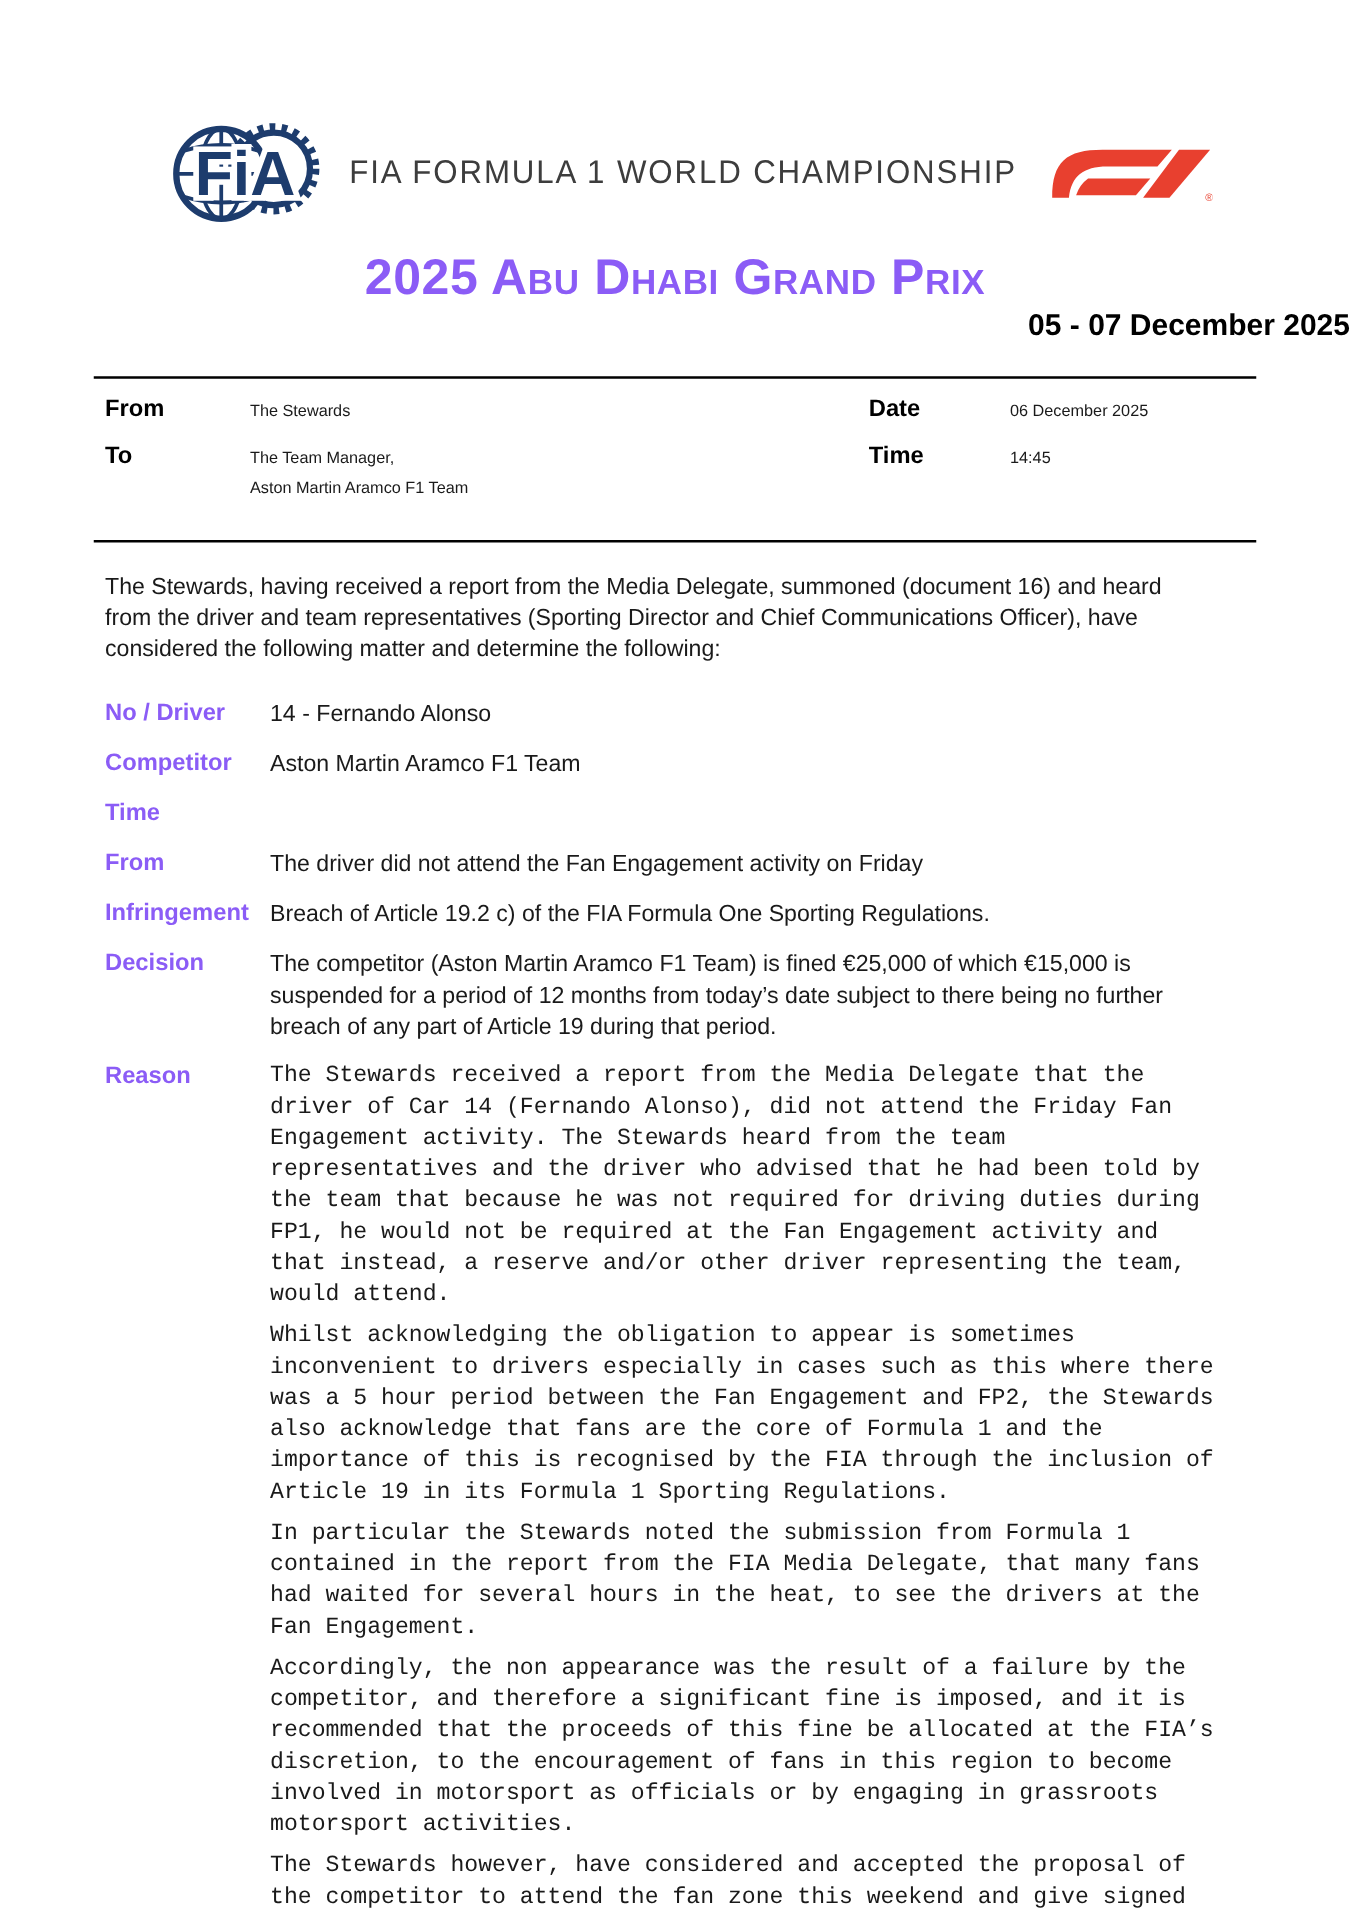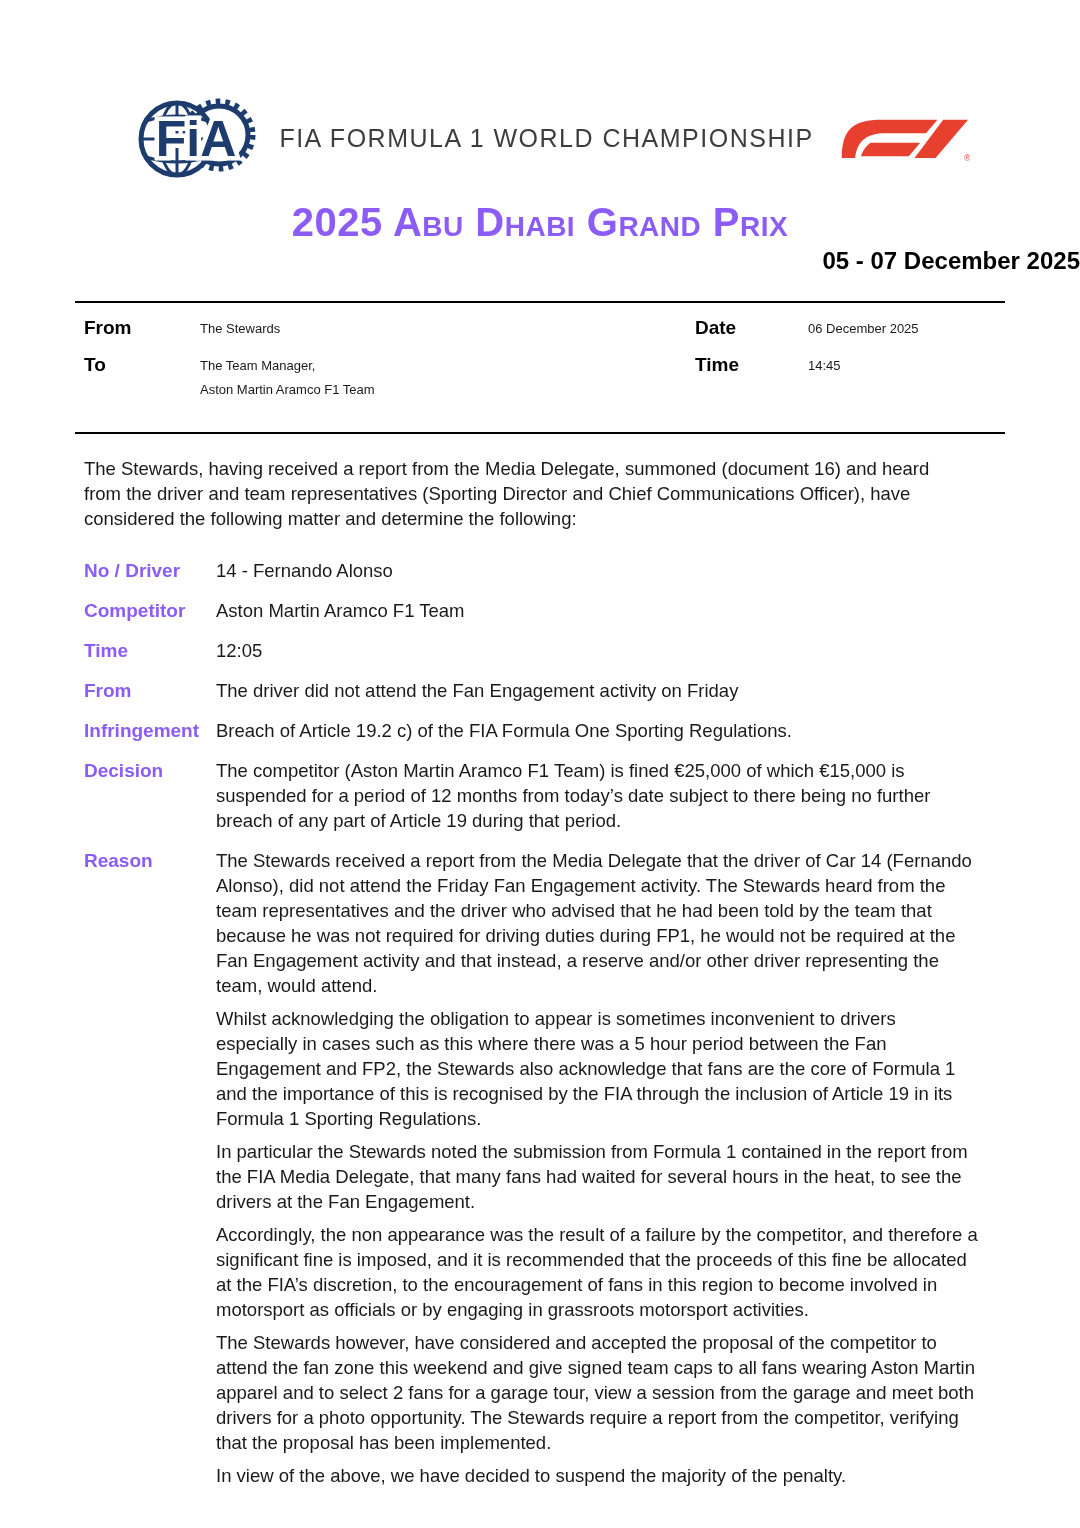--- a/index.html
+++ b/index.html
@@ -77,21 +77,21 @@
     font-weight: bold;
     color: #8b5cf6;
     font-size: 19px;
     line-height: 25px;
   }
   .field-value {
     flex: 1;
     font-size: 18.5px;
     line-height: 25px;
   }
-  .field-value p { margin: 0 0 8px 0; }
+  .field-value p { margin: 0 0 8px 0; font-family: Liberation Mono, monospace; }
   .field-value p:last-child { margin-bottom: 0; }
   
   .fia-logo-box { width: 122px; height: 92px; flex: 0 0 auto; }
   .f1-logo-box { width: 134px; height: 48px; flex: 0 0 auto; }
 </style>
 </head>
 <body>
 
 <div class="page">
 
@@ -166,21 +166,20 @@
       <div class="field-value">14 - Fernando Alonso</div>
     </div>
 
     <div class="field-row">
       <div class="field-label">Competitor</div>
       <div class="field-value">Aston Martin Aramco F1 Team</div>
     </div>
 
     <div class="field-row">
       <div class="field-label">Time</div>
-      <div class="field-value">12:05</div>
     </div>
 
     <div class="field-row">
       <div class="field-label">From</div>
       <div class="field-value">The driver did not attend the Fan Engagement activity on Friday</div>
     </div>
 
     <div class="field-row">
       <div class="field-label">Infringement</div>
       <div class="field-value">Breach of Article 19.2 c) of the FIA Formula One Sporting Regulations.</div>

